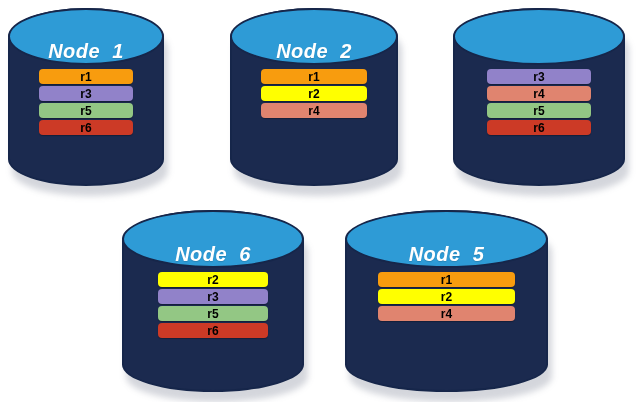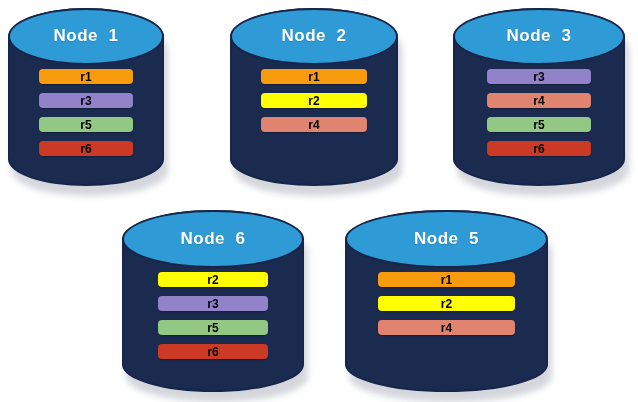--- a/index.html
+++ b/index.html
@@ -48,53 +48,54 @@
     width: 100%;
     height: 32%;
     box-sizing: border-box;
     background: #2e9bd6;
     border: 2px solid #16264a;
     border-radius: 50%;
   }
   .cyl-title {
     position: absolute;
     left: 0;
-    top: 0;
+    top: 15px;
     width: 100%;
     height: 32%;
     display: flex;
     align-items: center;
     justify-content: center;
     color: #ffffff;
     font-weight: bold;
-    font-size: 17px;
+    font-size: 20px;
     letter-spacing: 0.5px;
     white-space: pre;
     text-shadow: 0 1px 1px rgba(0,0,0,0.15);
+    font-style: italic;
   }
 
   
   .bars {
     position: absolute;
     left: 0;
     right: 0;
     display: flex;
     flex-direction: column;
   }
   .bar {
     height: 15px;
     border-radius: 4px;
     display: flex;
     align-items: center;
     justify-content: center;
     font-size: 12px;
     font-weight: bold;
     color: #000000;
     box-shadow: 0 1px 1px rgba(0,0,0,0.28);
-    margin-bottom: 9px;
+    margin-bottom: 2px;
   }
   .bar:last-child { margin-bottom: 0; }
 </style>
 </head>
 <body>
 
 <div id="canvas" style="background: rgb(255, 255, 255);">
     <div class="node" style="left: 8px; top: 8px; width: 156px; height: 178px;">
       <div class="cyl-shadow"></div>
       <div class="cyl-body" style="background: rgb(27, 42, 79); border-color: rgb(22, 38, 74);"></div>
@@ -129,21 +130,20 @@
         </div>
         <div class="bar" style="background: rgb(224, 132, 111); color: rgb(0, 0, 0);">
           <span>r4</span>
         </div>
       </div>
     </div>
     <div class="node" style="left: 453px; top: 8px; width: 172px; height: 178px;">
       <div class="cyl-shadow"></div>
       <div class="cyl-body" style="background: rgb(27, 42, 79); border-color: rgb(22, 38, 74);"></div>
       <div class="cyl-top" style="background: rgb(46, 155, 214); border-color: rgb(22, 38, 74);"></div>
-      <div class="cyl-title" style="color: rgb(255, 255, 255);">Node  3</div>
       <div class="bars" style="top: 61px; padding-left: 34px; padding-right: 34px; box-sizing: border-box;">
         <div class="bar" style="background: rgb(145, 130, 201); color: rgb(0, 0, 0);">
           <span>r3</span>
         </div>
         <div class="bar" style="background: rgb(224, 132, 111); color: rgb(0, 0, 0);">
           <span>r4</span>
         </div>
         <div class="bar" style="background: rgb(147, 199, 132); color: rgb(0, 0, 0);">
           <span>r5</span>
         </div>

